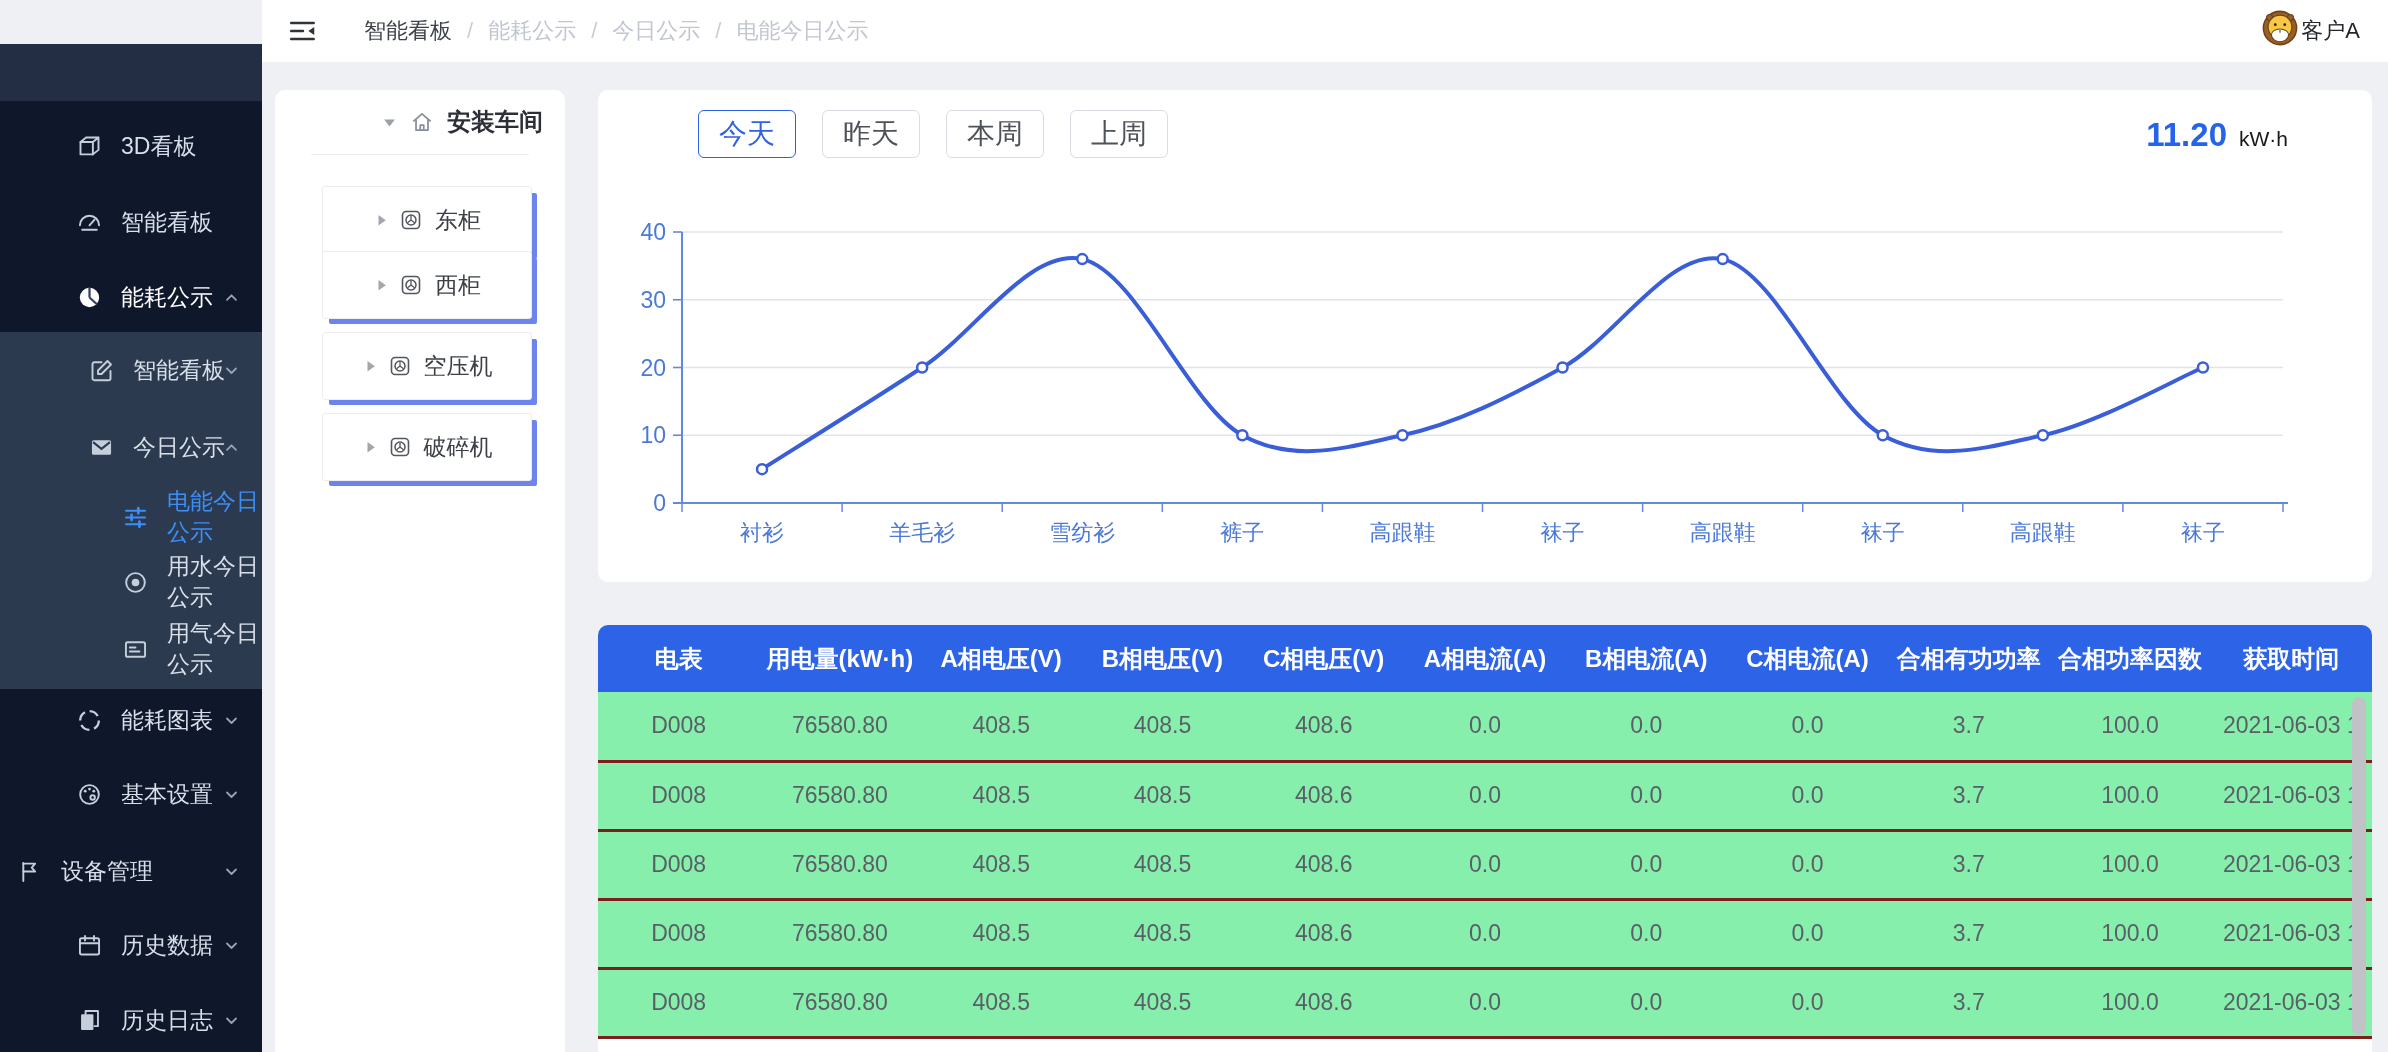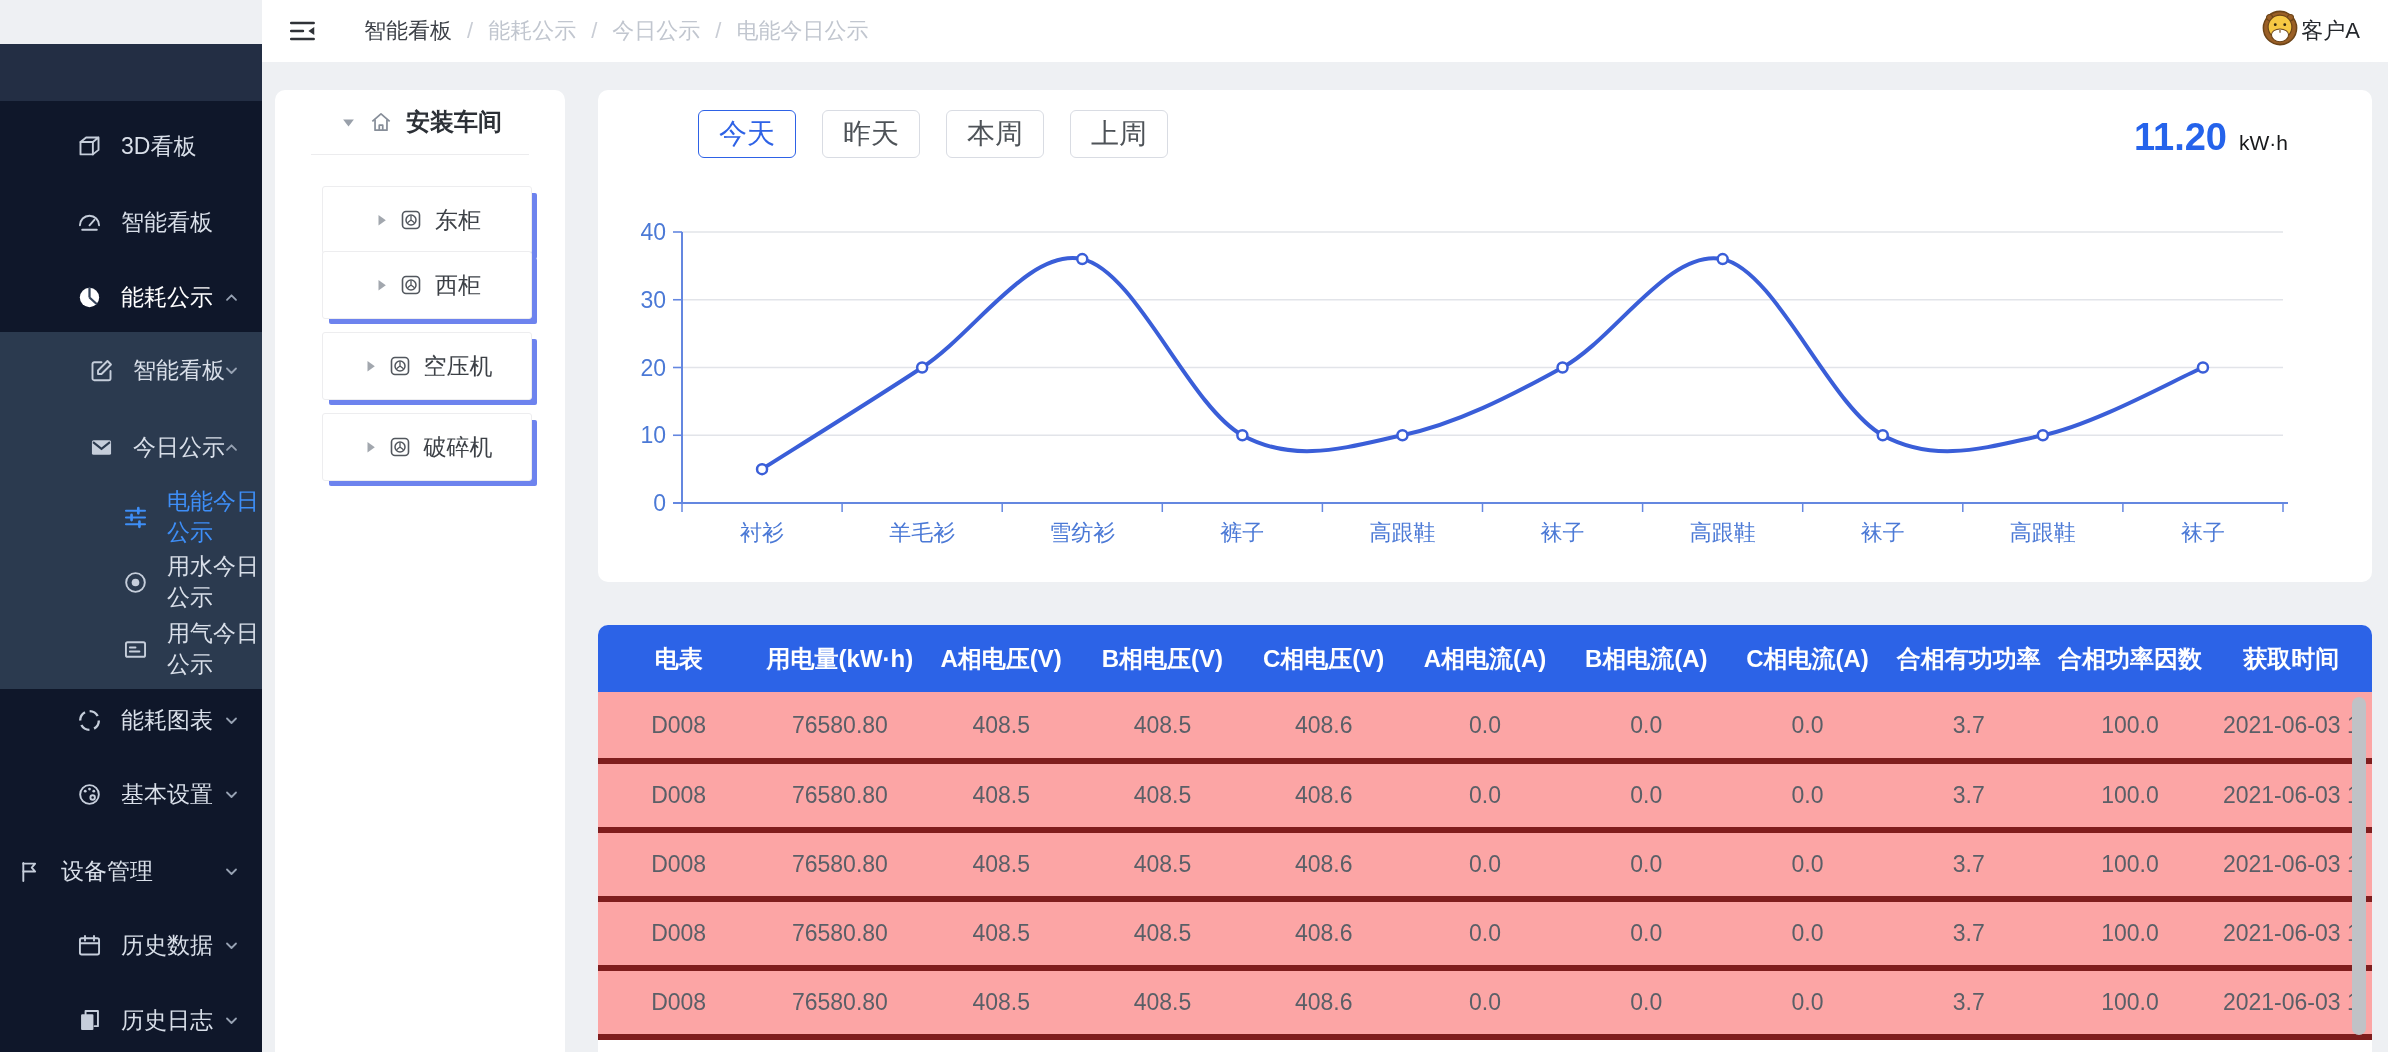--- a/index.html
+++ b/index.html
@@ -33,45 +33,45 @@
   .breadcrumb { margin-left:46px; display:flex; align-items:center; font-size:22px; }
   .bc-item { color:#c1c6cf; cursor:pointer; }
   .bc-item.first { color:#3d4148; }
   .bc-sep { color:#c9cdd5; margin:0 15px; }
   .userbox { margin-left:auto; margin-right:28px; display:flex; align-items:center; gap:2px;
              font-size:22px; color:#24272c; cursor:pointer; }
   
   .tree-panel { position:absolute; left:275px; top:90px; width:290px; height:962px; background:#fff;
                 border-radius:10px 10px 0 0; }
   .tree-head { height:64px; display:flex; align-items:center; padding-left:66px; gap:12px;
-               font-size:24px; font-weight:700; color:#2c3036; }
+               font-size:24px; font-weight:700; color:#2c3036;margin-left:41px; }
   .tree-div { margin:0 auto; width:218px; border-top:1px solid #ececee; }
   .tree-node { position:absolute; left:47px; width:210px; height:68px; background:#fff;
                border:1px solid #ededef; border-radius:3px; box-shadow:6px 6px 0 -1px #6d83ee;
                display:flex; align-items:center; justify-content:center; gap:12px;
                font-size:23px; color:#3c4046; cursor:pointer; }
   
   .chart-card { position:absolute; left:598px; top:90px; width:1774px; height:492px;
                 background:#fff; border-radius:10px; }
   .range-group { position:absolute; left:100px; top:20px; display:flex; gap:26px; }
   .range-btn { height:48px; min-width:90px; padding:0 20px; border:1.5px solid #d9dce3; border-radius:6px;
                background:#fff; font-size:28px; color:#4e5358; display:flex; align-items:center;
                justify-content:center; cursor:pointer; font-family:inherit; }
   .range-btn.active { border-color:#2e62e6; color:#2e62e6; }
   .total { position:absolute; right:84px; top:26px; display:flex; align-items:baseline; gap:12px; }
-  .total-value { font-size:38px; font-weight:700; color:#2563eb;text-align:center; }
+  .total-value { font-size:33px; font-weight:700; color:#2563eb;text-align:center; }
   .total-unit { font-size:21px; font-weight:500; color:#18191b; }
   .chart-svg { position:absolute; left:42px; top:125px; }
   
   .table-card { position:absolute; left:598px; top:625px; width:1774px; height:445px; background:#fff;
                 border-radius:10px 10px 0 0; overflow:hidden; }
   table { width:100%; border-collapse:collapse; table-layout:fixed; }
   thead th { height:67px; background:#2c63e7; color:#fff; font-size:24px; font-weight:700; text-align:center; }
-  tbody td { height:69px; text-align:center; font-size:23px; color:#5a5f67; border-bottom:6px solid #7f1d1d;
-             background:#fca5a5; }
+  tbody td { height:69px; text-align:center; font-size:23px; color:#5a5f67; border-bottom:3px solid #7f1d1d;
+             background:#86efac; }
   .scroll-thumb { position:absolute; right:6px; top:72px; width:14px; height:338px;
                   background:#c0c2c6; border-radius:7px; cursor:pointer; }
 </style>
 </head>
 <body>
 
 <aside class="sidebar">
   <div class="logo-strip"></div>
   <div class="submenu-bg"></div>
   <div class="bottom-strip"></div>

